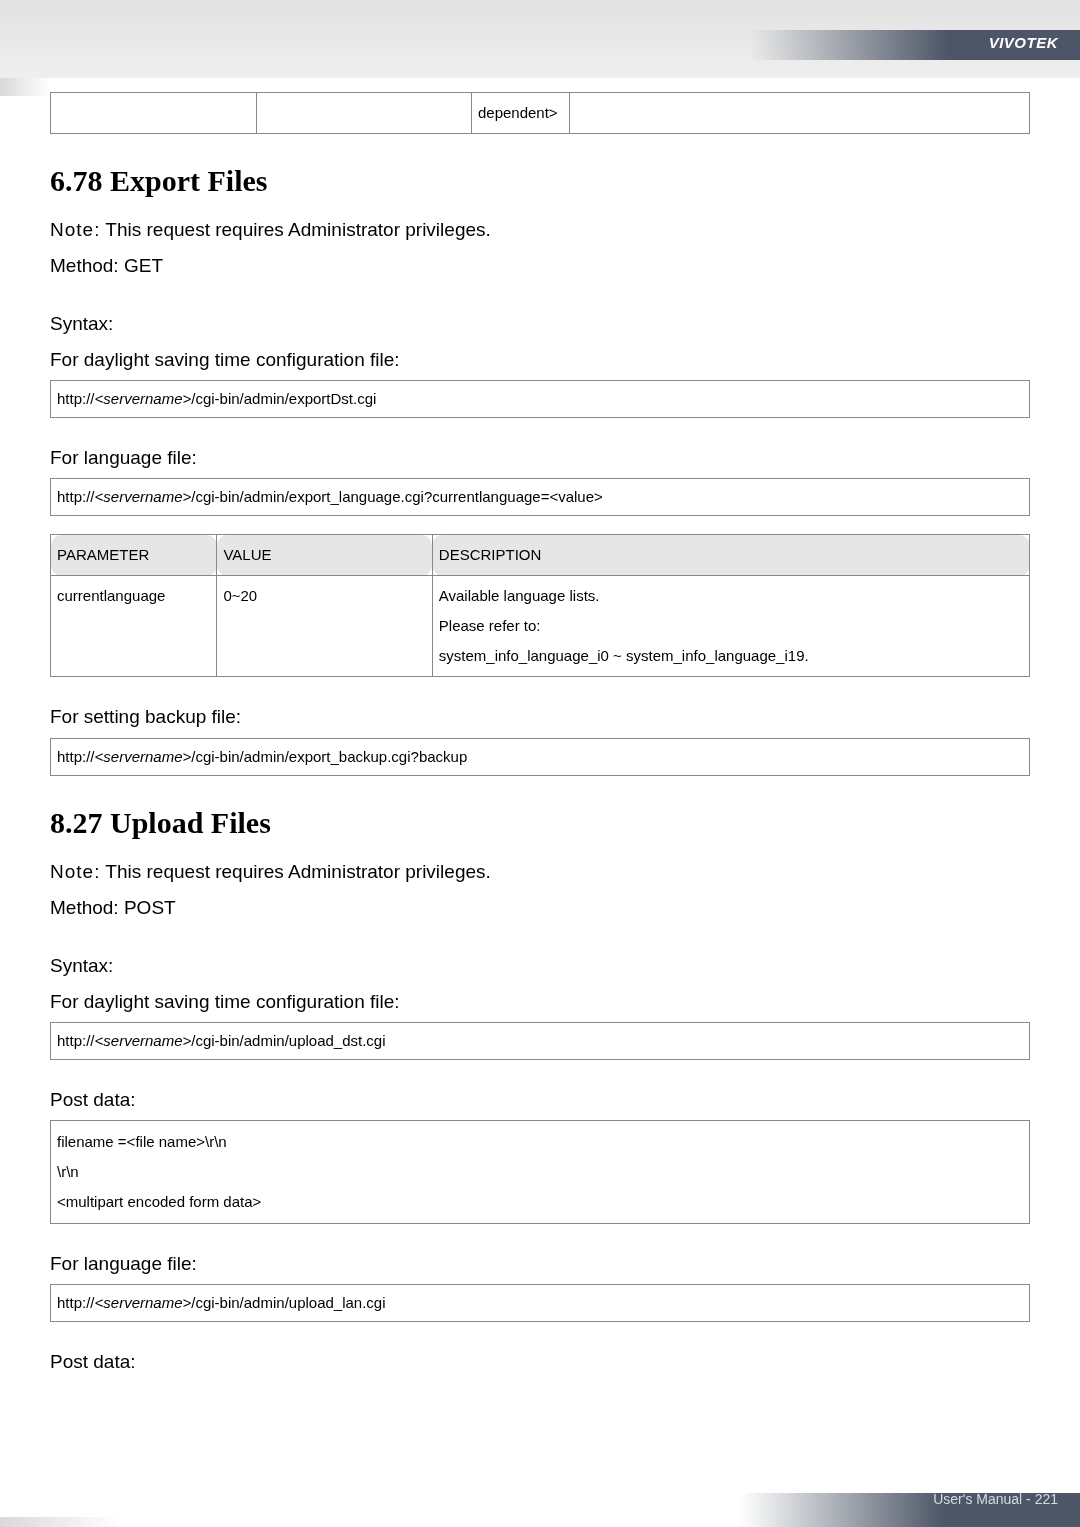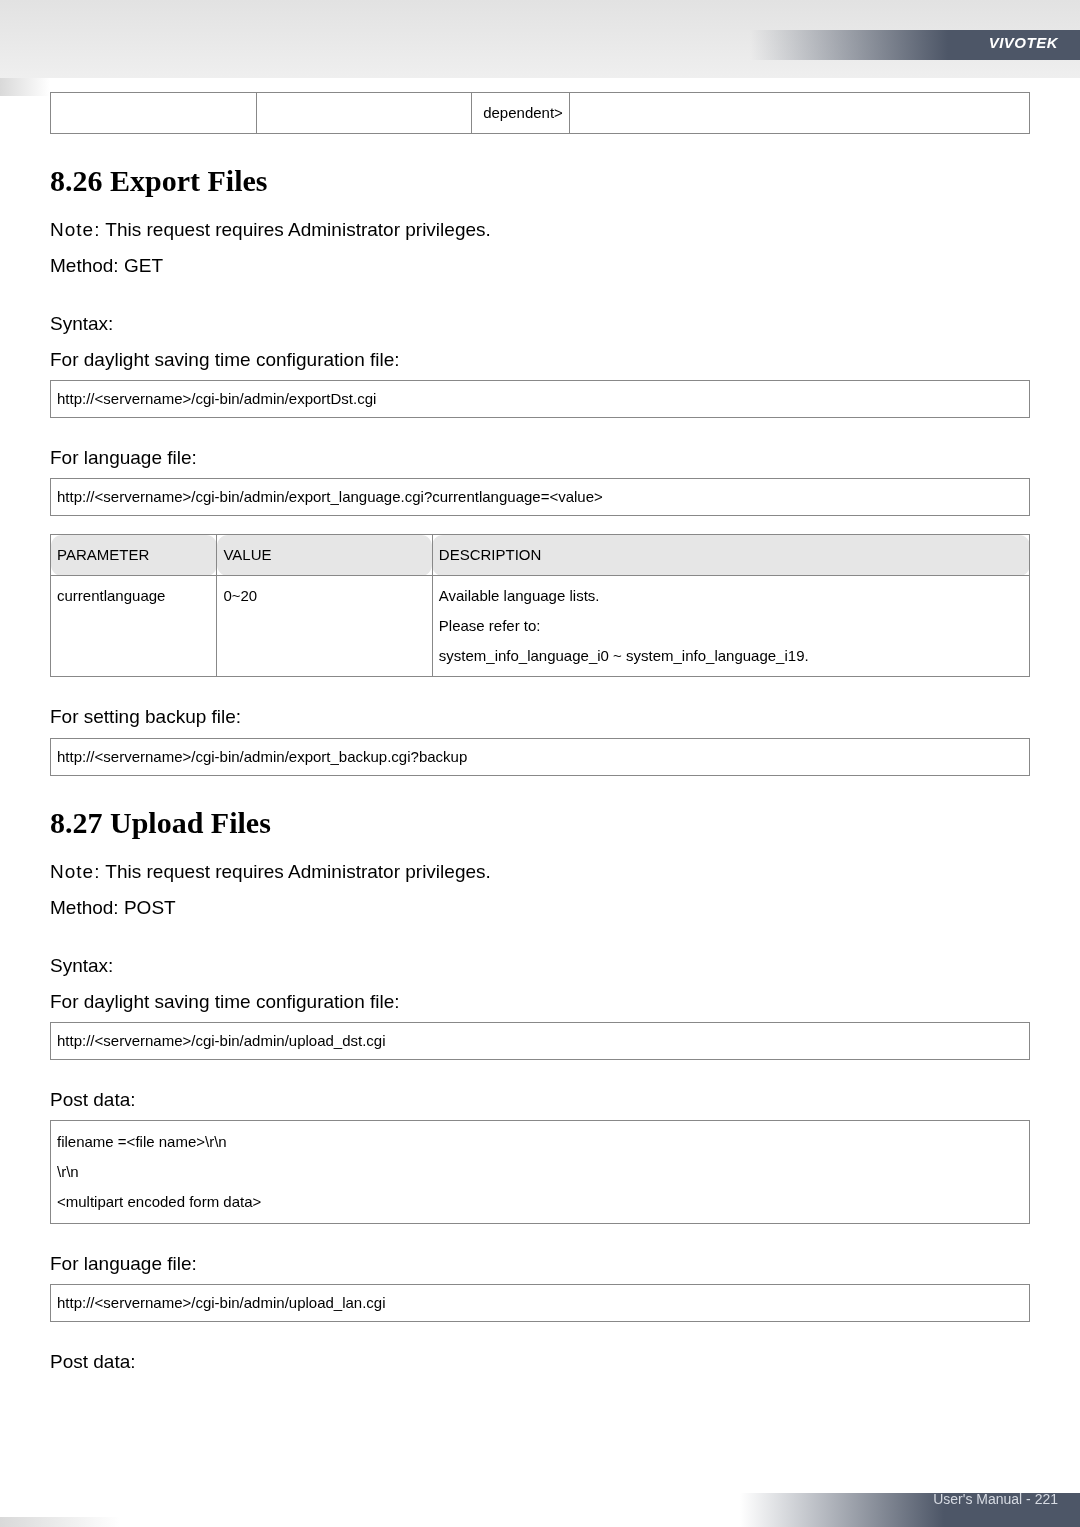--- a/index.html
+++ b/index.html
@@ -10,21 +10,21 @@
 .brand { position: absolute; right: 22px; top: 34px; color: #fff; font-style: italic; font-weight: bold; font-size: 15px; letter-spacing: 0.5px; }
 .topshade { position: absolute; top: 78px; left: 0; width: 50px; height: 18px; background: linear-gradient(to right, #d9d9d9 0%, rgba(255,255,255,0) 100%); }
 .content { padding: 14px 50px 40px; }
 table { border-collapse: collapse; width: 100%; }
 table.bordered th, table.bordered td { border: 1px solid #888; padding: 5px 6px; font-size: 15px; text-align: left; vertical-align: top; line-height: 2; }
 .headerrow td, .headerrow th { background: #e6e6e6; font-weight: normal; border-radius: 11px; }
 .singlebox { border: 1px solid #888; padding: 6px 6px; font-size: 15px; margin: 2px 0 0; line-height: 1.6; }
 h2.sec { font-family: 'Times New Roman', Times, serif; font-size: 30px; font-weight: bold; margin-top: 30px; margin-bottom: 14px; }
 .para { font-size: 19px; line-height: 1.9; }
 .note-label { letter-spacing: 1px; }
-.ital { }
+.ital { font-style: italic; }
 .footerbar { position: absolute; bottom: 0; right: 0; width: 340px; height: 34px; background: linear-gradient(to right, rgba(75,80,95,0) 0%, #4d5667 60%, #4d5667 100%); }
 .footertxt { position: absolute; bottom: 20px; right: 22px; color: #d6dae2; font-size: 14px; }
 .leftfoot { position: absolute; bottom: 0; left: 0; width: 120px; height: 10px; background: linear-gradient(to right, #d9d9d9 0%, rgba(255,255,255,0) 100%); }
 </style>
 </head>
 <body>
 
 <div class="page-wrapper">
   <div class="topbar">
     <div class="brandbar"></div>
@@ -32,27 +32,27 @@
   </div>
   <div class="topshade"></div>
 
   <div class="content">
 
     <table class="bordered">
       <tbody>
           <tr>
         <td style="width:21%;">&nbsp;</td>
         <td style="width:22%;">&nbsp;</td>
-        <td style="width:10%;text-align:right;">dependent&gt;</td>
+        <td style="width:10%;">dependent&gt;</td>
         <td>&nbsp;</td>
       </tr>
     </tbody>
       </table>
 
-    <h2 class="sec">8.26 Export Files</h2>
+    <h2 class="sec">6.78 Export Files</h2>
     <p class="para"><span class="note-label">Note:</span><span> This request requires Administrator privileges.</span></p>
     <p class="para">Method: GET</p>
     <div style="height:22px;"></div>
     <p class="para">Syntax:</p>
     <p class="para">For daylight saving time configuration file:</p>
     <div class="singlebox"><span>http://</span><span class="ital">&lt;servername&gt;</span><span>/cgi-bin/admin/exportDst.cgi</span></div>
 
     <div style="height:22px;"></div>
     <p class="para">For language file:</p>
     <div class="singlebox"><span>http://</span><span class="ital">&lt;servername&gt;</span><span>/cgi-bin/admin/export_language.cgi?currentlanguage=&lt;value&gt;</span></div>

